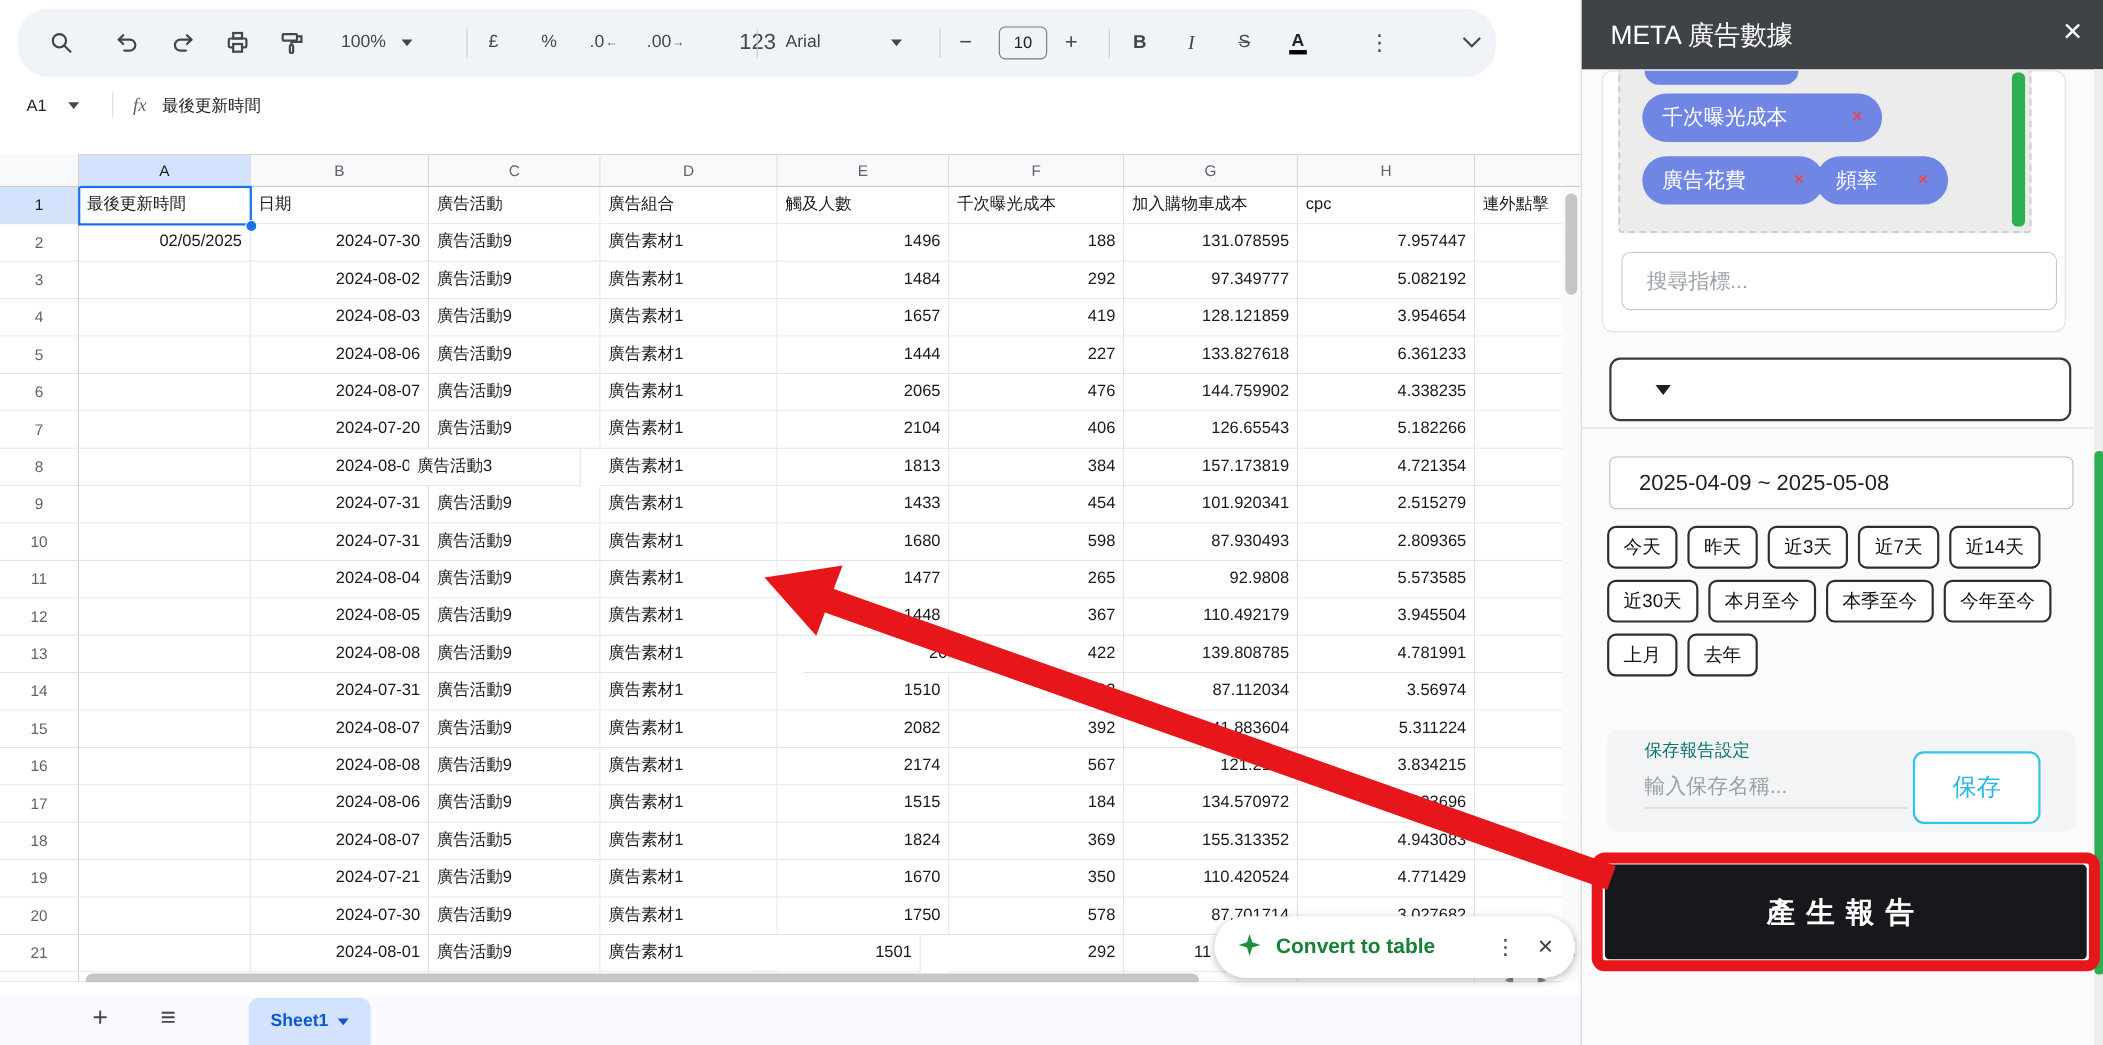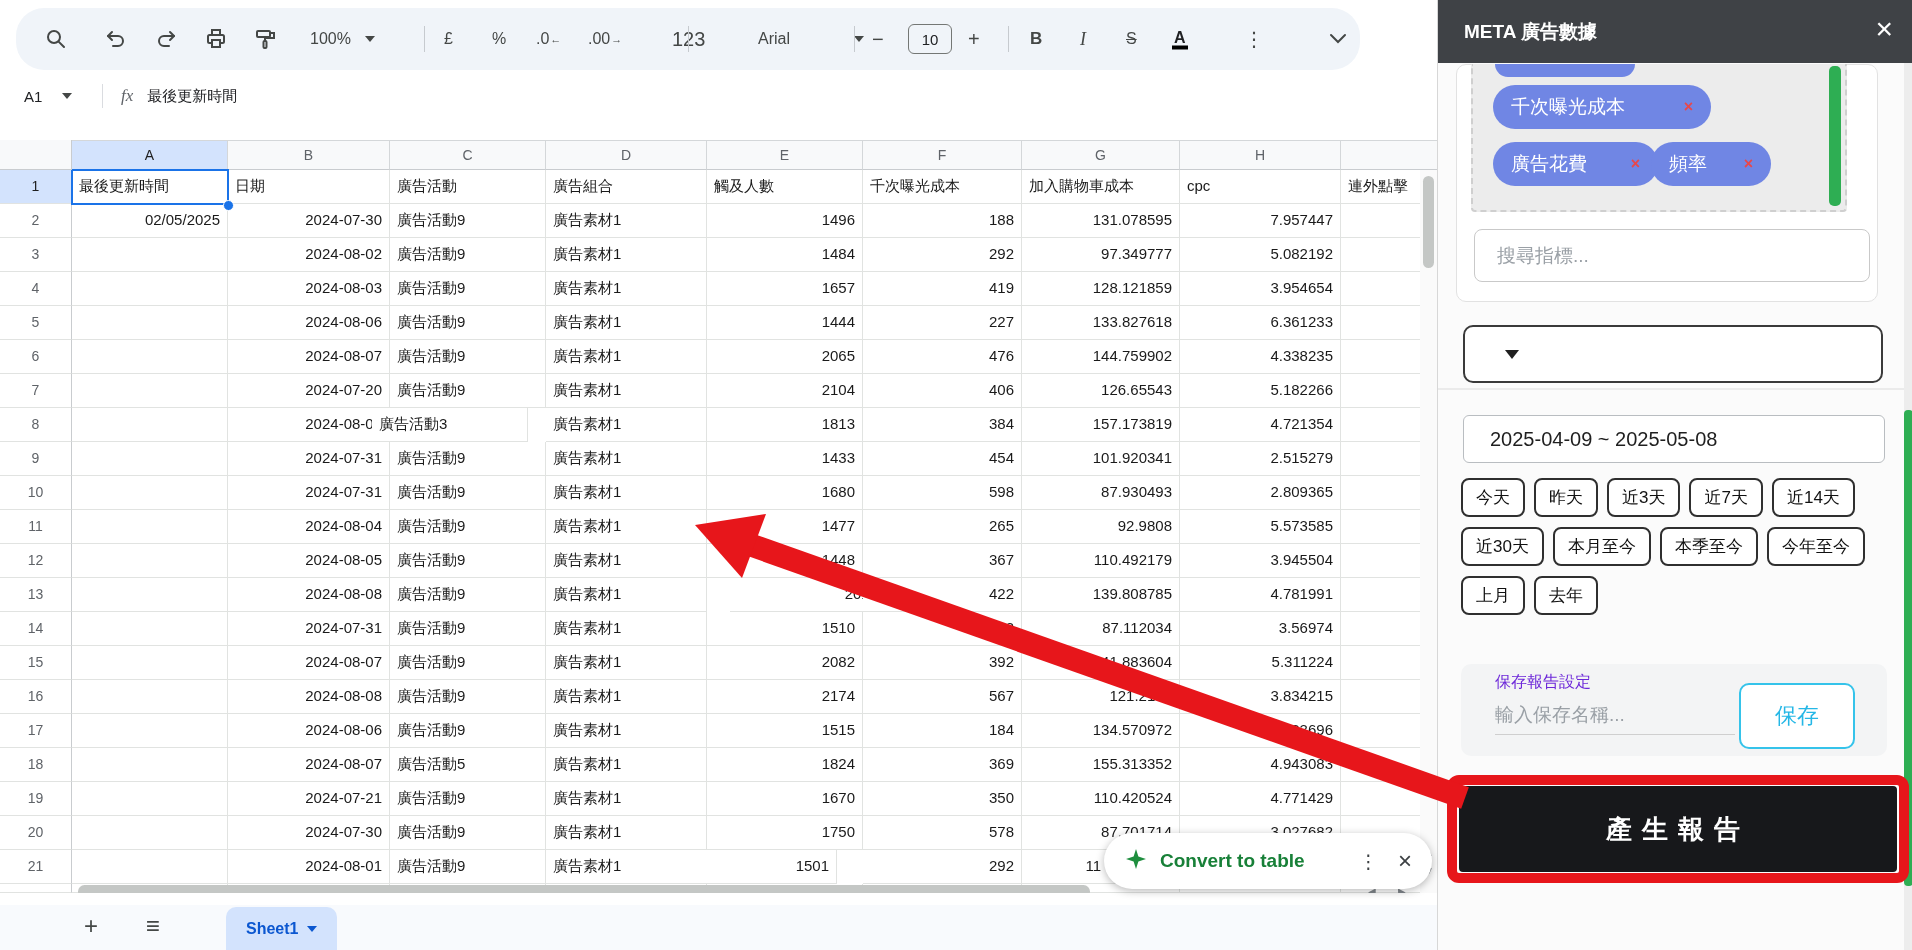--- a/index.html
+++ b/index.html
@@ -50,38 +50,38 @@
 
   
   .popup{position:absolute;left:1104px;top:833px;width:328px;height:56px;background:#fff;border-radius:28px;box-shadow:0 2px 8px rgba(0,0,0,.28);display:flex;align-items:center;padding:0 20px;box-sizing:border-box;z-index:30;}
   .popup .label{color:#188038;font-size:19px;font-weight:600;margin-left:12px;}
   .popup .dots{margin-left:auto;color:#3c4043;font-size:19px;}
   .popup .x{margin-left:20px;color:#3c4043;font-size:24px;line-height:22px;}
 
   
   .sidebar{position:absolute;left:1437px;top:0;width:475px;height:950px;background:#fbfbfb;border-left:1px solid #d7d7d7;box-sizing:border-box;z-index:20;}
   .sb-head{position:absolute;left:0;top:0;width:475px;height:63px;background:#3f4246;color:#fff;display:flex;align-items:center;}
-  .sb-title{font-size:19px;font-weight:bold;margin-left:26px;}
+  .sb-title{font-size:24px;font-weight:normal;margin-left:26px;}
   .sb-close{position:absolute;right:20px;top:12px;font-size:30px;font-weight:300;color:#fff;line-height:34px;}
   .card{position:absolute;left:18px;top:64px;width:422px;height:238px;background:#fff;border:1px solid #e2e2e2;border-radius:10px;box-sizing:border-box;}
   .chipbox{position:absolute;left:14px;top:-1px;width:376px;height:148px;background:#ececec;border:2px dashed #cfcfcf;border-top:none;border-radius:0 0 4px 4px;box-sizing:border-box;overflow:hidden;}
   .chip{position:absolute;background:#7086e4;color:#fff;border-radius:22px;height:44px;display:flex;align-items:center;gap:13px;padding:0 18px;font-size:19px;}
   .chip .x{color:#e8474b;font-size:16px;font-weight:bold;}
   .chip.partial{height:13px;border-radius:0 0 13px 13px;padding:0;top:0;}
   .greenbar{position:absolute;background:#2eae53;border-radius:5px;}
   .searchbox{position:absolute;left:17px;top:164px;width:396px;height:53px;border:1px solid #c9c9c9;border-radius:8px;box-sizing:border-box;display:flex;align-items:center;color:#9aa0a6;font-size:19px;padding-left:22px;background:#fff;}
   .dropdown{position:absolute;left:25px;top:325px;width:420px;height:58px;border:2px solid #3a3a3a;border-radius:10px;box-sizing:border-box;display:flex;align-items:center;background:#fff;font-size:20px;color:#1f1f1f;padding-left:26px;}
   .dropdown .caret{border-top-color:#1f1f1f;margin-left:14px;border-left-width:7px;border-right-width:7px;border-top-width:9px;}
   .sb-divider{position:absolute;left:0px;top:388px;width:475px;height:2px;background:#ebebeb;}
   .datebox{position:absolute;left:25px;top:415px;width:422px;height:48px;border:1px solid #b9bdc1;border-radius:6px;box-sizing:border-box;display:flex;align-items:center;font-size:20px;color:#1f1f1f;padding-left:26px;background:#fff;}
   .qwrap{position:absolute;left:23px;top:478px;width:440px;}
   .qrow{display:flex;gap:9px;margin-bottom:10px;}
   .qbtn{border:2px solid #2f2f2f;border-radius:8px;background:#fff;font-size:17px;color:#111;padding:6px 13px;white-space:nowrap;}
   .savecard{position:absolute;left:23px;top:664px;width:426px;height:92px;background:#f3f4f5;border-radius:10px;}
-  .savelabel{position:absolute;left:34px;top:8px;color:#6d28d9;font-size:16px;}
+  .savelabel{position:absolute;left:34px;top:8px;color:#0f766e;font-size:16px;}
   .saveinput{position:absolute;left:34px;top:32px;width:240px;height:38px;font-size:19px;color:#9aa0a6;border-bottom:1px solid #cfcfcf;display:flex;align-items:center;}
   .savebtn{position:absolute;right:32px;top:19px;width:112px;height:62px;border:2px solid #35c3ea;border-radius:10px;background:#fff;color:#25b7e6;font-size:22px;display:flex;align-items:center;justify-content:center;}
   .genbtn{position:absolute;left:21px;top:786px;width:438px;height:86px;background:#17181b;border-radius:4px;color:#fff;font-size:26px;font-weight:bold;letter-spacing:10px;display:flex;align-items:center;justify-content:center;}
   .sb-track{position:absolute;left:466px;top:63px;width:9px;height:887px;background:#ededed;}
 
   .overlay{position:absolute;left:0;top:0;width:1912px;height:950px;pointer-events:none;z-index:40;}
 </style>
 </head>
 <body>
 
@@ -137,21 +137,21 @@
       </div>
     <div class="tb" style="left:572px">
         <span>.00</span>
         <span class="decsmall">→</span>
       </div>
     <div class="tb" style="left:656px;font-size:20px">
         <span>123</span>
       </div>
     <div class="tb-sep" style="left:672px"></div>
     <div class="tb" style="left:698px">
-      <span style="width:78px;text-align:left;margin-left:44px;">Arial</span>
+      <span style="width:78px;text-align:left;">Arial</span>
       <span class="caret" style="margin-left:18px"></span>
     </div>
     <div class="tb-sep" style="left:838px"></div>
     <div class="tb" style="left:856px;font-size:20px">
         <span>−</span>
       </div>
     <div class="tb" style="left:892px">
         <span class="sizebox">10</span>
       </div>
     <div class="tb" style="left:952px;font-size:20px">

